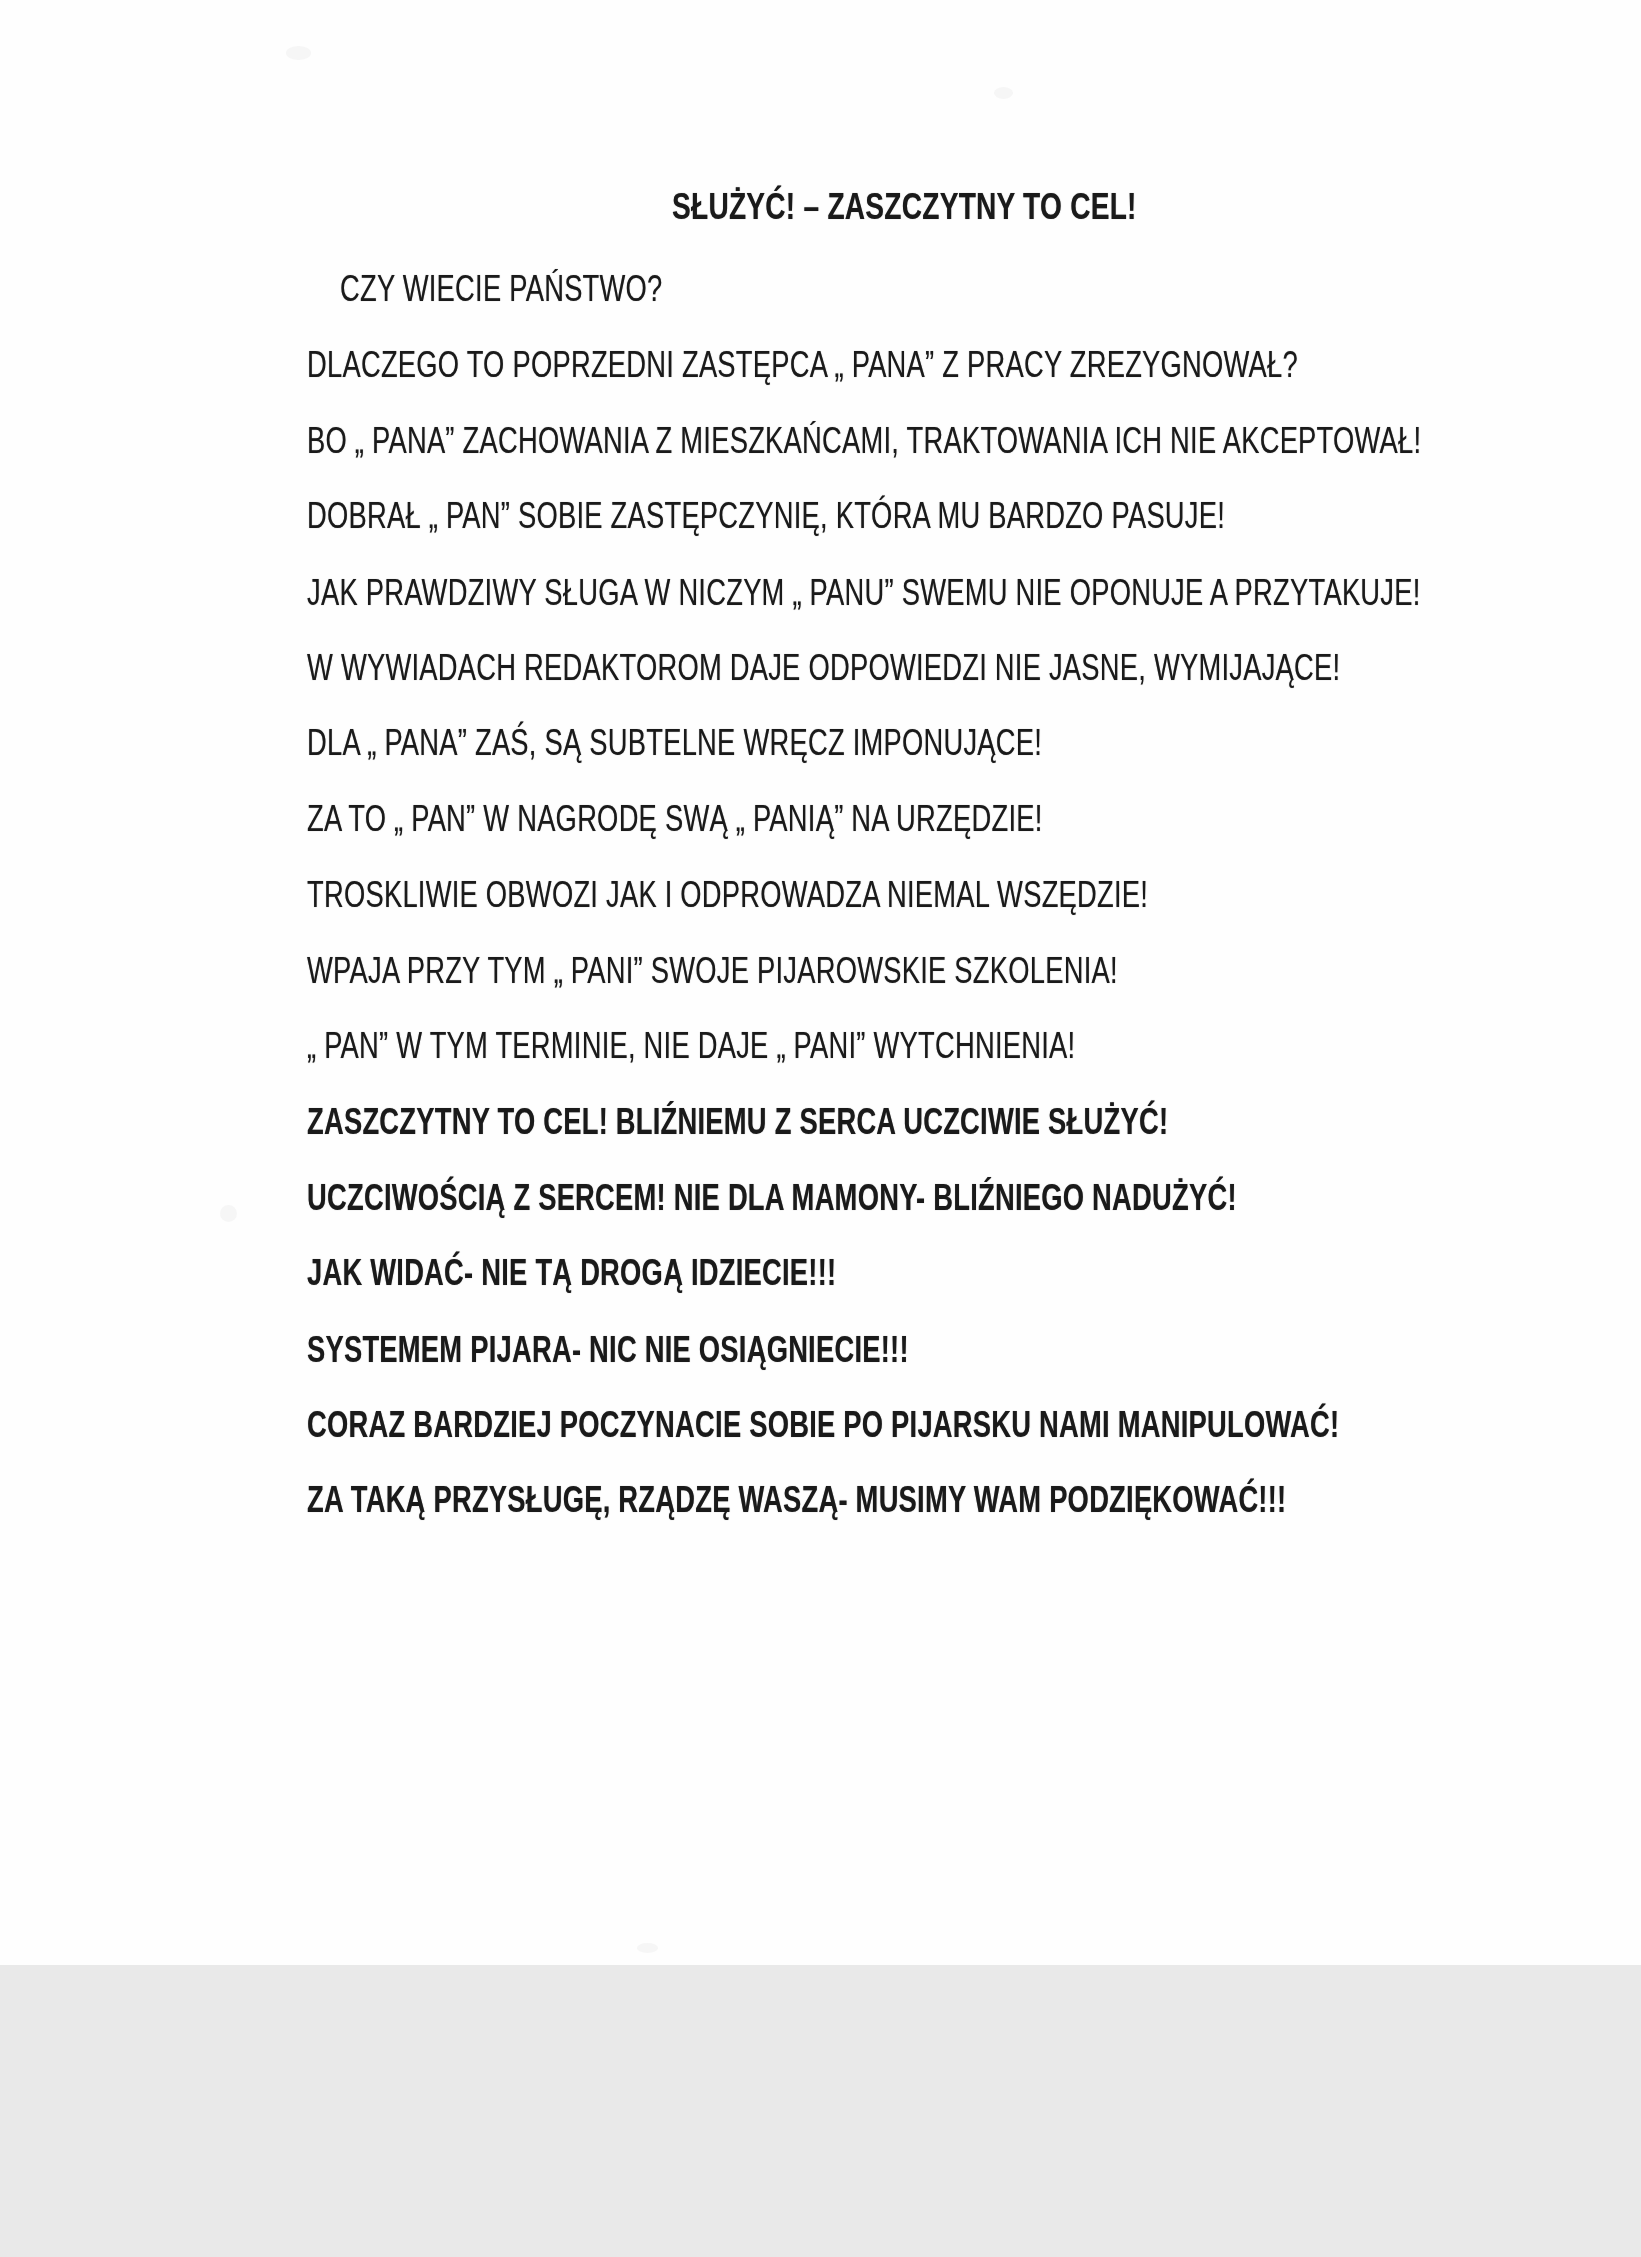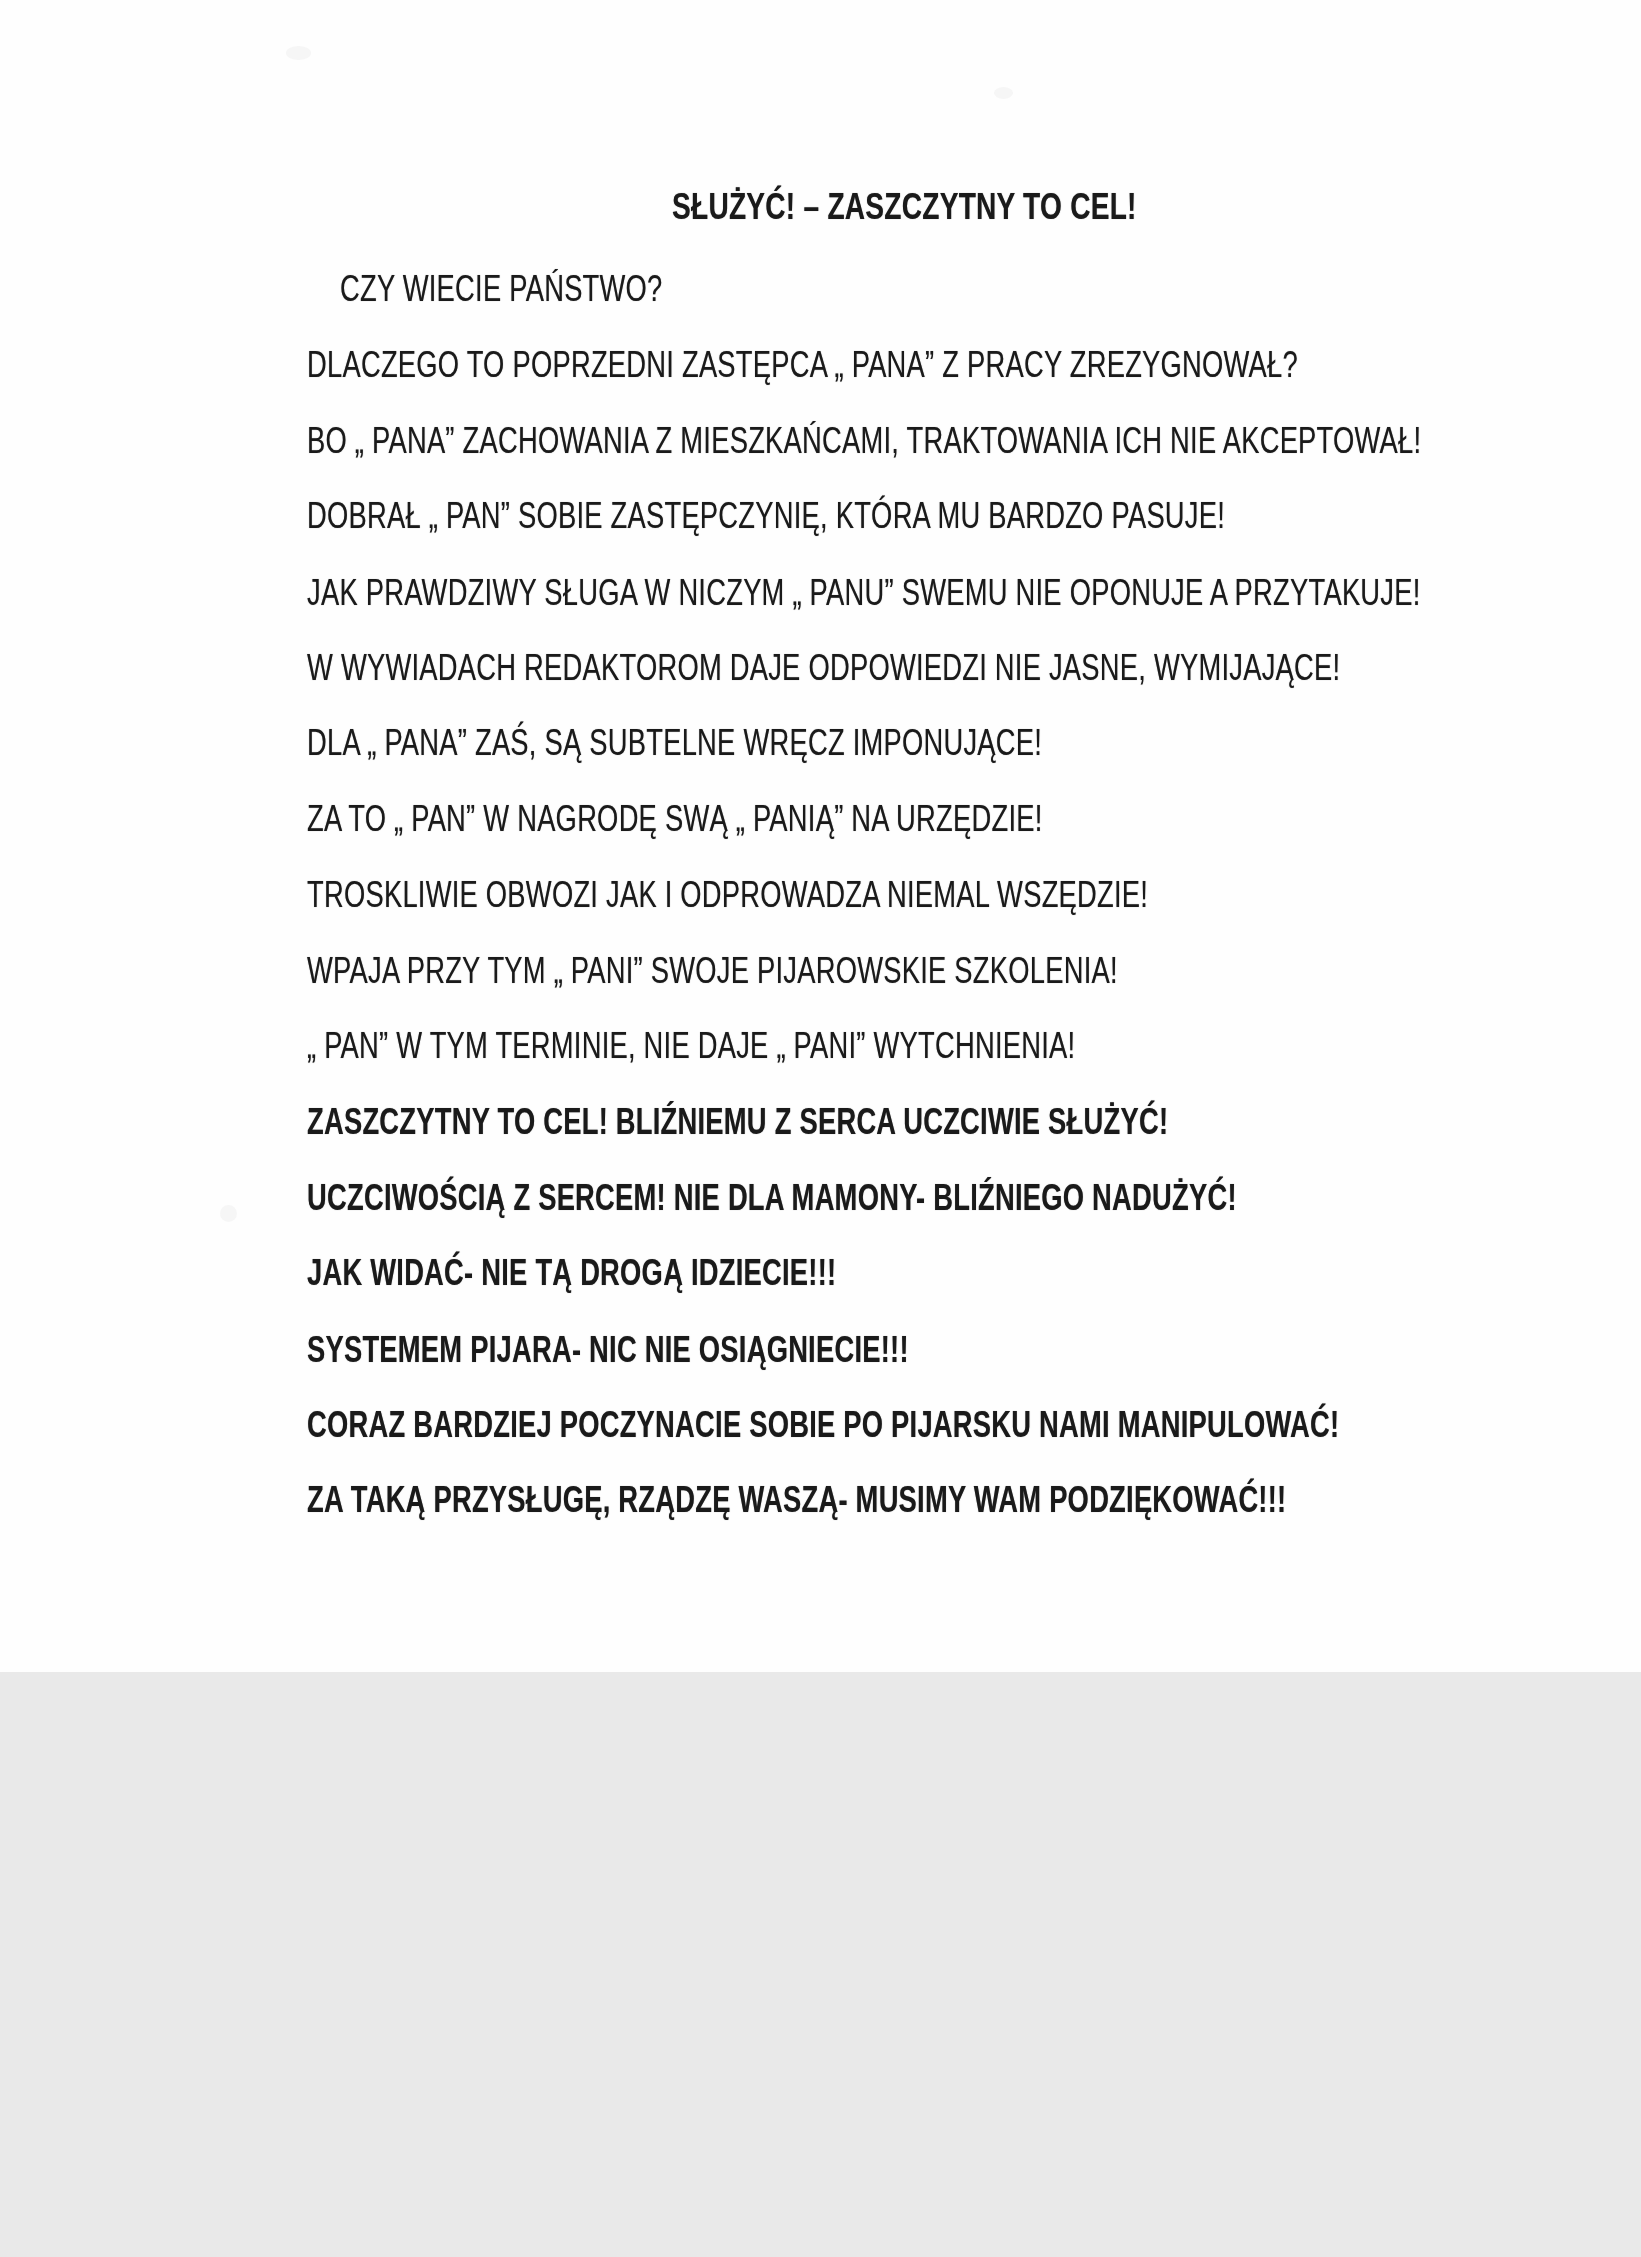--- a/index.html
+++ b/index.html
@@ -3,21 +3,21 @@
 <meta charset="utf-8">
 <style>
   html, body {
     margin: 0;
     padding: 0;
     background: #e9e9e9;
   }
   .page {
     position: relative;
     width: 1641px;
-    height: 1672px;
+    height: 1965px;
     background: #fefefe;
     overflow: hidden;
     font-family: "Liberation Sans", sans-serif;
     color: #1a1a1a;
   }
   .doc-title {
     position: absolute;
     top: 186px;
     left: 672px;
     margin: 0;

